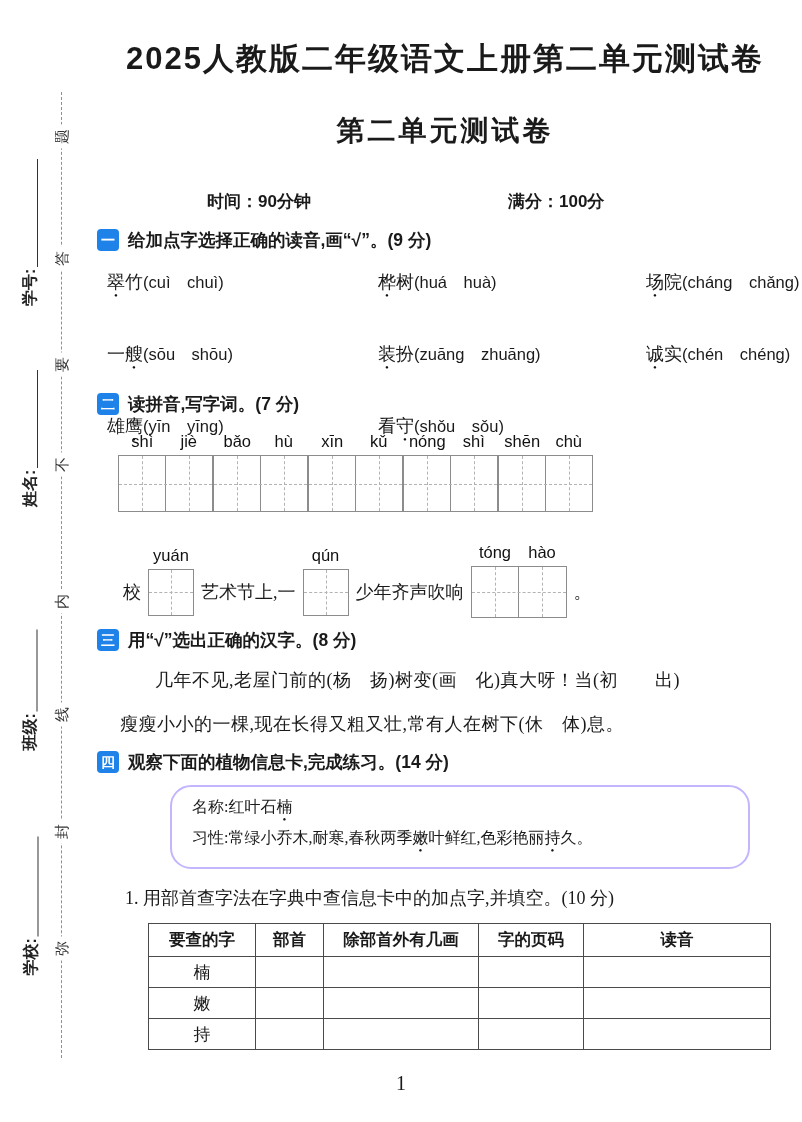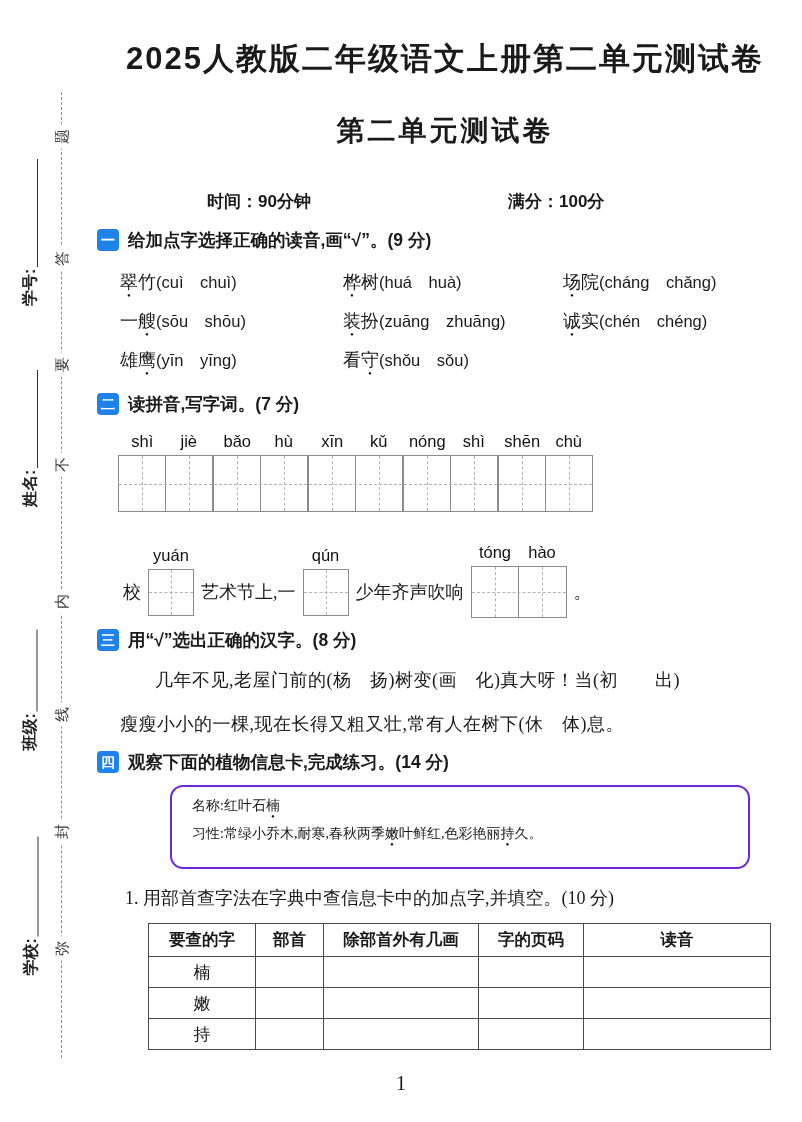--- a/index.html
+++ b/index.html
@@ -40,23 +40,24 @@
   .meta-score { position:absolute; left:413px; }
   
   .sec-head { position:absolute; left:2px; display:flex; align-items:center;
     font-family:"Liberation Sans", sans-serif; font-weight:700; font-size:17.5px; }
   .badge {
     width:22px; height:22px; border-radius:4px; background:#1f82e8; color:#fff;
     font-size:14px; line-height:22px; text-align:center; margin-right:9px; flex:0 0 auto;
   }
   
   .s1-grid {
-    position:absolute; top:270px; left:25px; width:668px;
+    position:absolute; top:270px; left:12px; width:668px;
     display:grid; grid-template-columns:223px 220px auto; row-gap:15px;
     font-size:18px;
+    gap:48px;
   }
   .s1-item { white-space:nowrap; }
   .opts { font-family:"Liberation Sans", sans-serif; font-size:16.5px; }
   .dt { position:relative; display:inline-block; }
   .dt::after { content:"•"; position:absolute; left:50%; bottom:-0.62em;
     transform:translateX(-50%); font-size:11px; line-height:1; color:#111; }
   
   .gb { position:relative; background:#fff; border:1.5px solid #8c8c8c; display:flex; }
   .gb .cell { position:relative; flex:1; }
   .gb .cell + .cell { border-left:1px solid #8c8c8c; }
@@ -68,22 +69,22 @@
   .s2-row1 { position:absolute; top:455px; left:23px; display:flex; }
   .s2-row1 .gb { width:95px; height:57px; }
   .s2-row2 { position:absolute; top:550px; left:28px; display:flex; align-items:center; font-size:18px; }
   .box1 { width:46px; height:47px; margin:0 7px; }
   .box2 { width:96px; height:52px; margin:16px 7px; }
   
   .s3-line { position:absolute; font-size:18px; letter-spacing:0.5px; white-space:nowrap; }
   
   .plant-card {
     position:absolute; top:785px; left:75px; width:580px; height:84px;
-    border:2px solid #6d28d9; border-radius:13px; padding:10px 20px 0 20px;
-    font-size:14px;
+    border:2px solid #c4b5fd; border-radius:21px; padding:10px 20px 0 20px;
+    font-size:16px;
   }
   .plant-card .card-line { margin-bottom:10px; white-space:nowrap; }
   .q1 { position:absolute; top:886px; left:30px; font-size:18px; white-space:nowrap; }
   
   .lookup { position:absolute; top:923px; left:53px; border-collapse:collapse; }
   .lookup th, .lookup td { border:1.5px solid #4a4a4a; text-align:center; }
   .lookup th { font-family:"Liberation Sans", sans-serif; font-weight:700; font-size:16.5px; height:33px; }
   .lookup td { height:31px; font-size:17px; }
   .page-num { position:absolute; left:0; top:1072px; width:802px; text-align:center;
     font-size:20px; font-family:"Liberation Serif", serif; }

